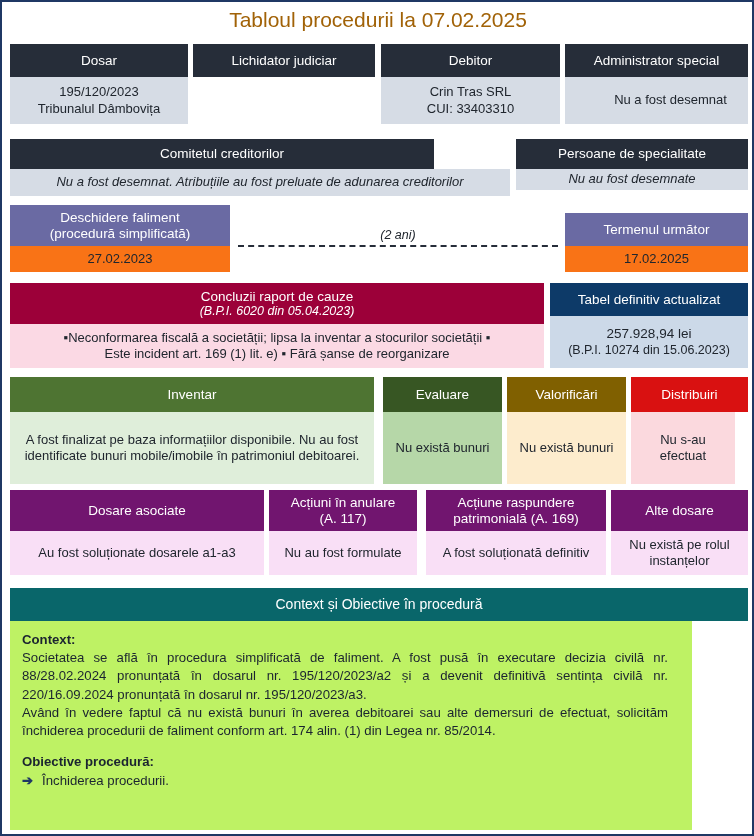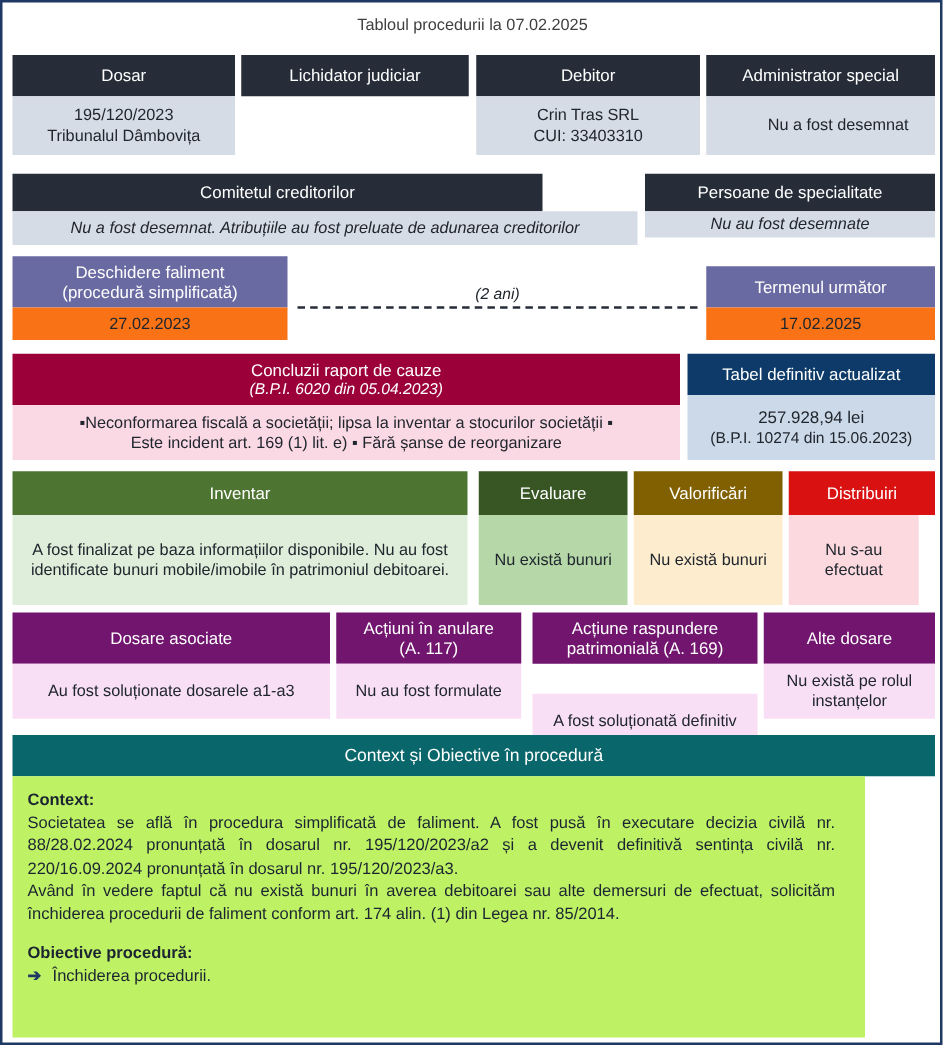--- a/index.html
+++ b/index.html
@@ -34,21 +34,21 @@
     display: flex; align-items: center; justify-content: center;
     text-align: center; font-size: 13px; line-height: 1.25;
     padding: 2px 5px; color: #20262e;
   }
   .multi { flex-direction: column; }
 
   
   .title {
     left: 2px; top: 2px; width: 748px; height: 31px;
     display: flex; align-items: center; justify-content: center;
-    font-size: 13px; color: #404040; background: #ffffff;
+    font-size: 21px; color: #a16207; background: #ffffff;
   }
 
   
   .dark      { background: #262d39; }
   .dark-val  { background: #d6dce5; }
   .purple    { background: #6a6aa3; }
   .purple-val{ background: #f97316; }
   .maroon    { background: #9c0039; }
   .maroon-val{ background: #fbd9e4; }
   .navy      { background: #0d3a68; }
@@ -169,21 +169,21 @@
   <div class="box hdr plum multi" style="left:267px;top:488px;width:148px;height:41px;">
     <span>Acțiuni în anulare</span>
     <span>(A. 117)</span>
   </div>
   <div class="box val plum-val" style="left:267px;top:529px;width:148px;height:44px;">Nu au fost formulate</div>
 
   <div class="box hdr plum multi" style="left:424px;top:488px;width:180px;height:41px;">
     <span>Acțiune raspundere</span>
     <span>patrimonială (A. 169)</span>
   </div>
-  <div class="box val plum-val" style="left:424px;top:529px;width:180px;height:44px;margin-top:24px;">A fost soluționată definitiv</div>
+  <div class="box val plum-val" style="left:424px;top:529px;width:180px;height:44px;">A fost soluționată definitiv</div>
 
   <div class="box hdr plum" style="left:609px;top:488px;width:137px;height:41px;">Alte dosare</div>
   <div class="box val plum-val" style="left:609px;top:529px;width:137px;height:44px;">Nu există pe rolul instanțelor</div>
 
   <div class="box hdr teal" style="left:8px;top:586px;width:738px;height:33px;font-size:14px;">Context și Obiective în procedură</div>
 
   <div class="box ctxbody">
     <p class="ctx-label">Context:</p>
     <p class="justified">Societatea se află în procedura simplificată de faliment. A fost pusă în executare decizia civilă nr. 88/28.02.2024 pronunțată în dosarul nr. 195/120/2023/a2 și a devenit definitivă sentința civilă nr. 220/16.09.2024 pronunțată în dosarul nr. 195/120/2023/a3.</p>
     <p class="justified">Având în vedere faptul că nu există bunuri în averea debitoarei sau alte demersuri de efectuat, solicităm închiderea procedurii de faliment conform art. 174 alin. (1) din Legea nr. 85/2014.</p>

